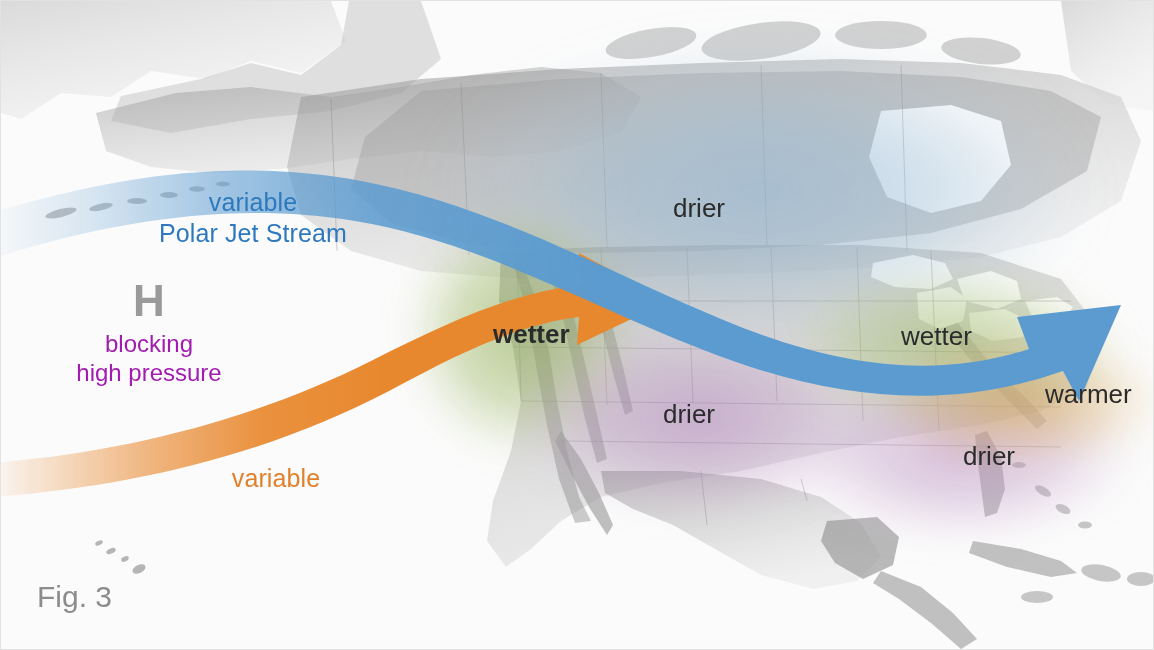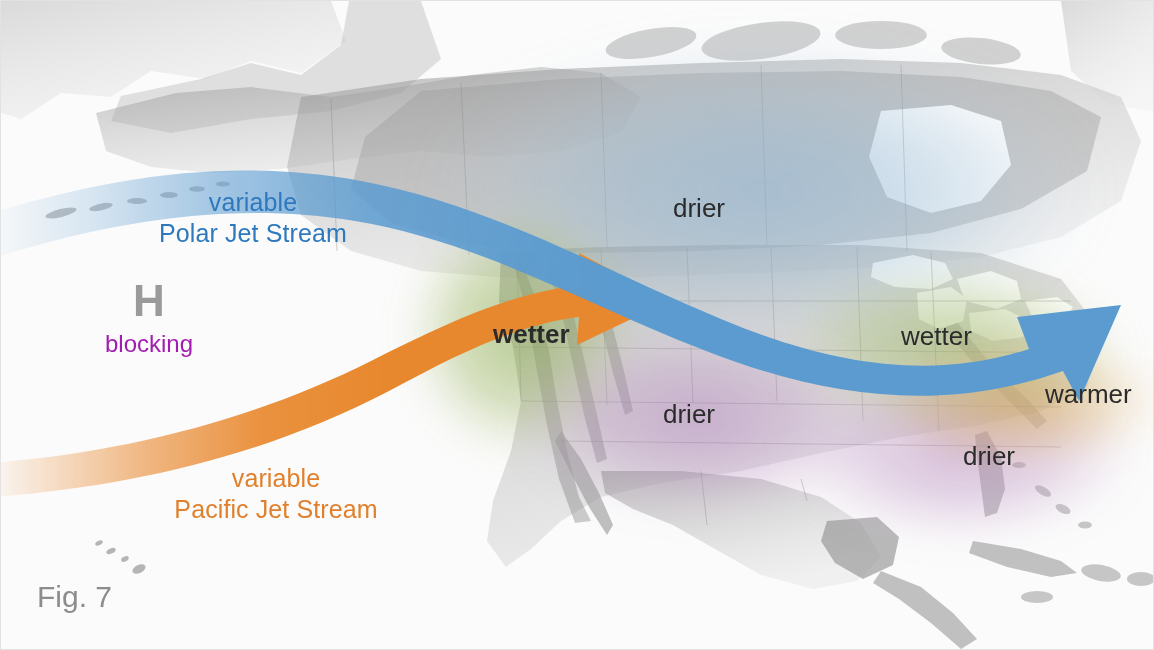--- a/index.html
+++ b/index.html
@@ -273,35 +273,35 @@
 
   </svg>
 
   <div class="label lbl-jet lbl-polar" style="left:148px; top:186px; width:208px;">
     <div>variable</div>
     <div>Polar Jet Stream</div>
   </div>
 
   <div class="label lbl-jet lbl-pacific" style="left:166px; top:462px; width:218px;">
     <div>variable</div>
-    <div>Pacific Jet Stream</div>
   </div>
 
   <div class="label lbl-high" style="left:50px; top:278px; width:196px;">
     <span class="h-glyph">H</span>
     <span class="h-sub">blocking</span>
+    <span class="h-sub">high pressure</span>
   </div>
 
   <div class="label lbl-effect" style="left:672px; top:192px;">drier</div>
 
   <div class="label lbl-effect bold" style="left:492px; top:318px;">wetter</div>
 
   <div class="label lbl-effect" style="left:900px; top:320px;">wetter</div>
 
   <div class="label lbl-effect" style="left:662px; top:398px;">drier</div>
 
   <div class="label lbl-effect" style="left:962px; top:440px;">drier</div>
 
   <div class="label lbl-effect" style="left:1044px; top:378px;">warmer</div>
 
-  <div class="label lbl-fig" style="left:36px; top:578px;">Fig. 7</div>
+  <div class="label lbl-fig" style="left:36px; top:578px;">Fig. 3</div>
 
 </div>
 
 </body></html>

